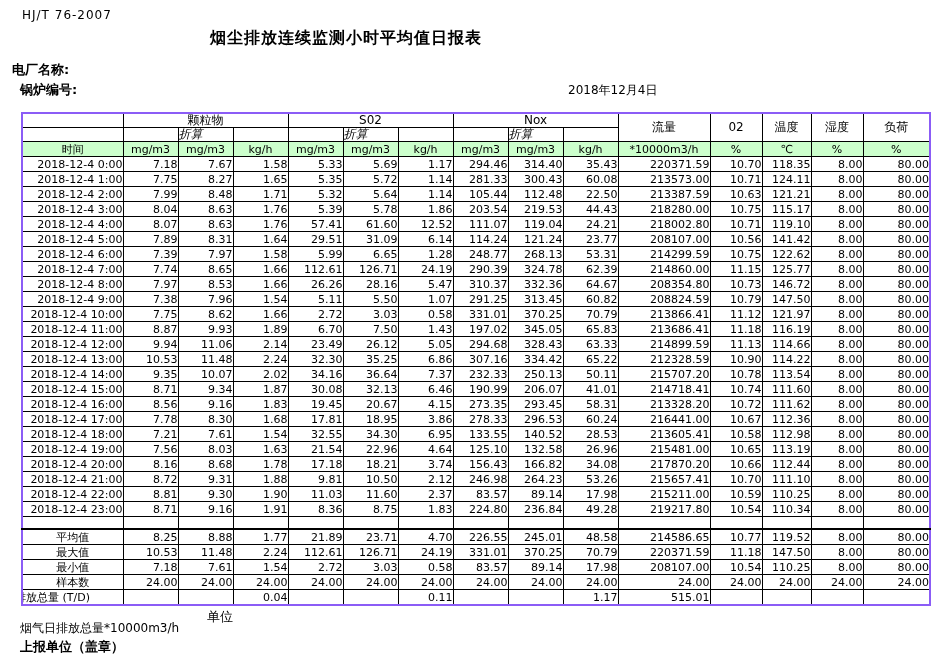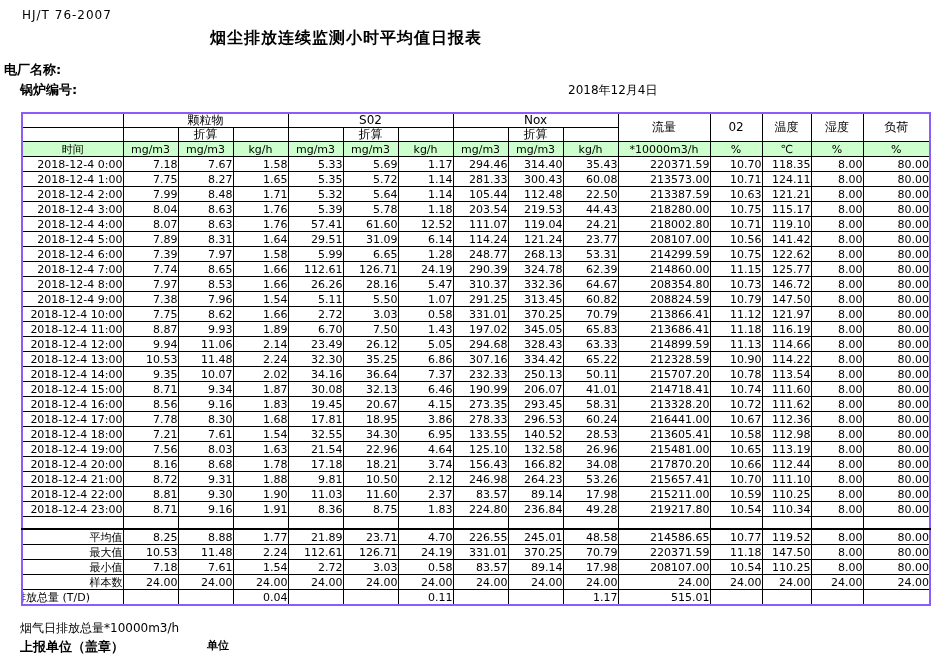--- a/index.html
+++ b/index.html
@@ -2,47 +2,47 @@
 <html><head>
 <meta charset="utf-8">
 <style>
   html,body{margin:0;padding:0;}
   body{
     width:937px;height:658px;background:#ffffff;color:#000;
     font-family:"DejaVu Sans", sans-serif;position:relative;overflow:hidden;
   }
   .doc-code{position:absolute;left:22px;top:8px;font-size:12px;font-weight:normal;letter-spacing:1px;}
   .title{position:absolute;left:210px;top:28px;font-size:16px;font-weight:bold;letter-spacing:1px;}
-  .plant-label{position:absolute;left:4px;top:61px;font-size:13px;font-weight:bold;}
+  .plant-label{position:absolute;left:12px;top:61px;font-size:13px;font-weight:bold;}
   .boiler-label{position:absolute;left:20px;top:81px;font-size:13px;font-weight:bold;}
   .report-date{position:absolute;left:568px;top:82px;font-size:12px;}
   table.report{
     position:absolute;left:21px;top:112px;width:908px;
     border-collapse:collapse;table-layout:fixed;
     border:2px solid #8b5cf6;
   }
   table.report td{
     border:1px solid #000;padding:0;font-size:11px;
     white-space:nowrap;overflow:hidden;line-height:13px;
   }
   tr.h1 td{height:13px;text-align:center;font-size:12px;}
-  tr.h2 td{height:11px;text-align:center;font-size:12px;}
+  tr.h2 td{height:11px;text-align:left;font-size:12px;font-style:italic;}
   tr.units-row td{height:14px;background:#ccffcc;text-align:center;font-size:11px;}
   td.time-header{font-size:13px;}
   tr.data-row td{height:14px;}
   tr.blank-row td{height:11px;}
   tr.summary-row td{height:14px;}
   tr.summary-first td{border-top:2px solid #000;}
   td.time-cell{text-align:right;padding-right:4px;margin-top:8px;}
   td.num-cell{text-align:right;padding-right:7px;}
-  td.sum-label{text-align:right;padding-right:4px;font-size:12px;}
+  td.sum-label{text-align:center;padding-right:4px;font-size:12px;}
   td.overflow-label{text-align:left;overflow:visible;text-indent:-19px;font-size:12px;}
   .flue-total{position:absolute;left:20px;top:620px;font-size:12px;}
   .report-unit{position:absolute;left:20px;top:638px;font-size:13px;font-weight:bold;}
-  .unit-word{position:absolute;left:207px;top:638px;font-size:11px;font-weight:bold;}
+  .unit-word{position:absolute;left:207px;top:608px;font-size:13px;font-weight:normal;}
 </style>
 </head>
 <body>
 
 <div class="doc-code">HJ/T  76-2007</div>
 <div class="title">烟尘排放连续监测小时平均值日报表</div>
 <div class="plant-label">电厂名称:</div>
 <div class="boiler-label">锅炉编号:</div>
 <div class="report-date">2018年12月4日</div>
 
@@ -159,21 +159,21 @@
         <td class="num-cell">8.00</td>
         <td class="num-cell">80.00</td>
       </tr>
       <tr class="data-row">
         <td class="time-cell">2018-12-4 3:00</td>
         <td class="num-cell">8.04</td>
         <td class="num-cell">8.63</td>
         <td class="num-cell">1.76</td>
         <td class="num-cell">5.39</td>
         <td class="num-cell">5.78</td>
-        <td class="num-cell">1.18</td>
+        <td class="num-cell">1.86</td>
         <td class="num-cell">203.54</td>
         <td class="num-cell">219.53</td>
         <td class="num-cell">44.43</td>
         <td class="num-cell">218280.00</td>
         <td class="num-cell">10.75</td>
         <td class="num-cell">115.17</td>
         <td class="num-cell">8.00</td>
         <td class="num-cell">80.00</td>
       </tr>
       <tr class="data-row">

